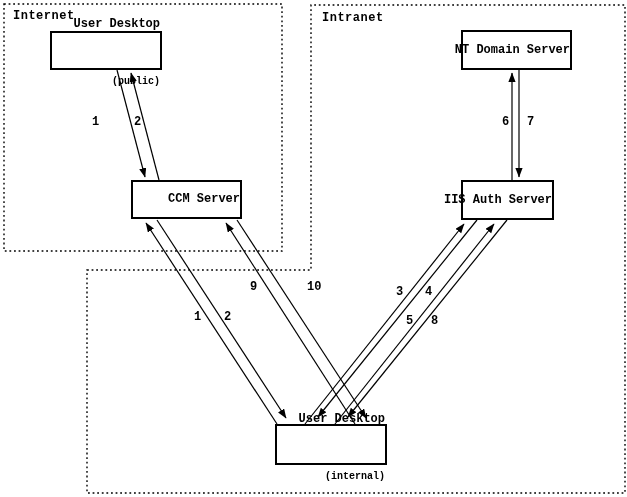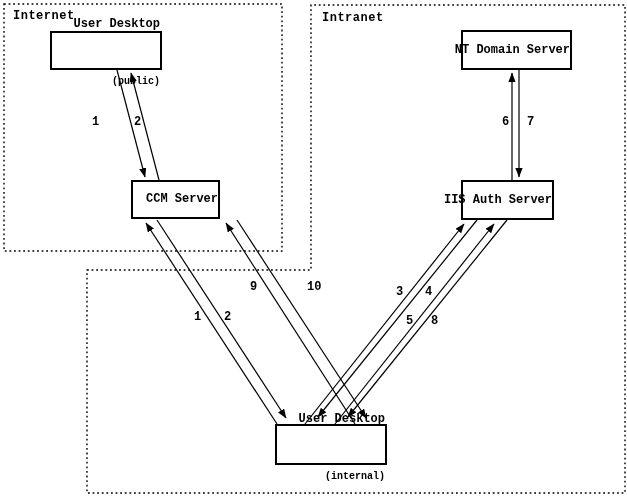--- a/index.html
+++ b/index.html
@@ -89,21 +89,21 @@
   </svg>
 
   <span class="zone-label" style="left:13px; top:9px;">Internet</span>
   <span class="zone-label" style="left:322px; top:11px;">Intranet</span>
 
   <div class="node" style="left:50px; top:31px; width:112px; height:39px; padding-top:4px;">
     <span class="title">User Desktop</span>
     <span class="subtitle">(public)</span>
   </div>
 
-  <div class="node" style="left:131px; top:180px; width:89px; height:39px;">
+  <div class="node" style="left:131px; top:180px; width:111px; height:39px;">
     <span class="title">CCM Server</span>
   </div>
 
   <div class="node" style="left:461px; top:30px; width:111px; height:40px; padding-top:0;">
     <span class="title">NT Domain Server</span>
   </div>
 
   <div class="node" style="left:461px; top:180px; width:93px; height:40px;">
     <span class="title">IIS Auth Server</span>
   </div>

